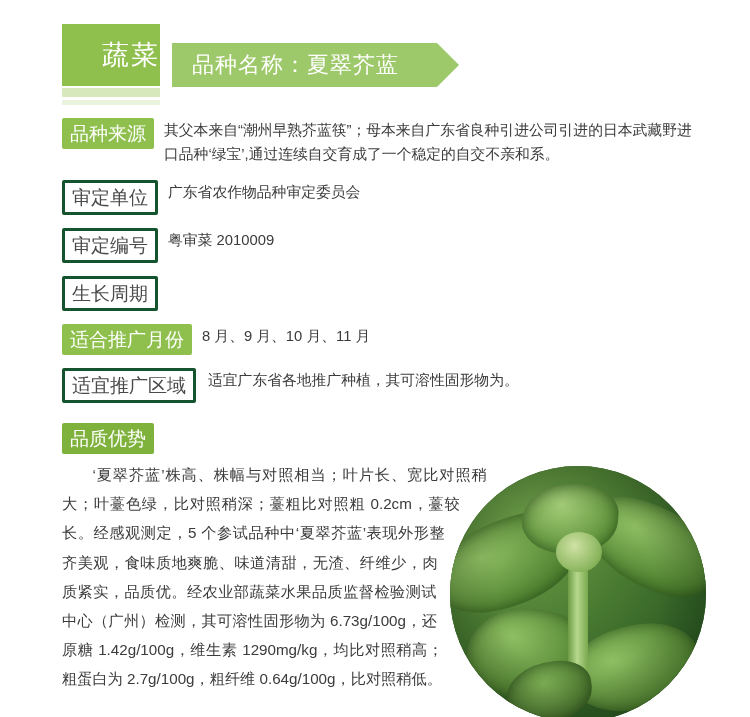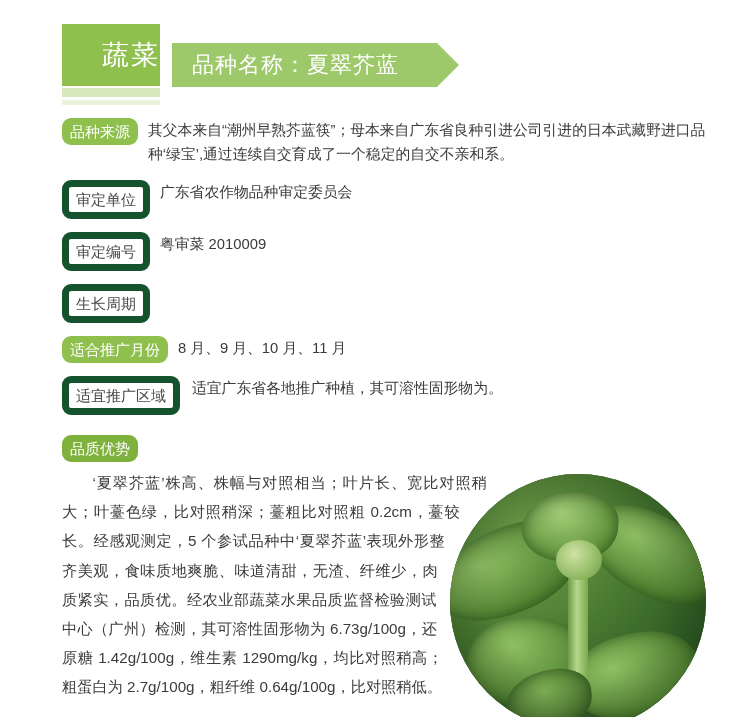--- a/index.html
+++ b/index.html
@@ -90,33 +90,33 @@
   }
   .row {
     display: flex;
     align-items: flex-start;
     margin-bottom: 13px;
   }
   .label {
     flex: 0 0 auto;
     background: #8fc04e;
     color: #ffffff;
-    font-size: 15px;
+    font-size: 19px;
     line-height: 1;
     padding: 6px 8px;
     white-space: nowrap;
-    border-radius: 9px;
+    border-radius: 2px;
   }
   .label.dark {
     background: #7fb23c;
   }
   .label.outline {
     background: #ffffff;
     color: #4a4a4a;
-    border: 7px solid #14532d;
+    border: 3px solid #14532d;
     padding: 5px 7px;
   }
   .value {
     flex: 1 1 auto;
     font-size: 14.8px;
     line-height: 1.62;
     color: #3b3b3b;
     padding-left: 10px;
     padding-top: 1px;
   }

